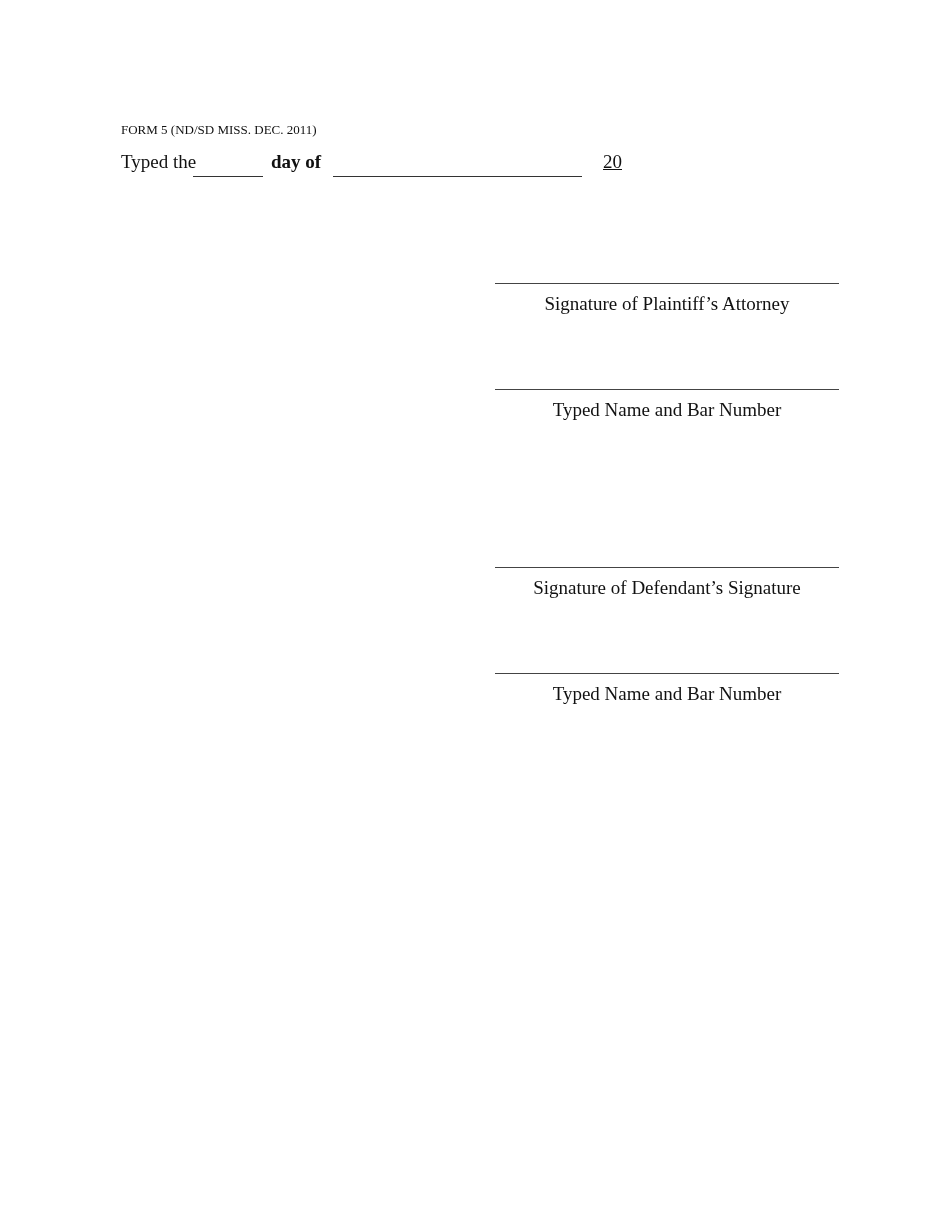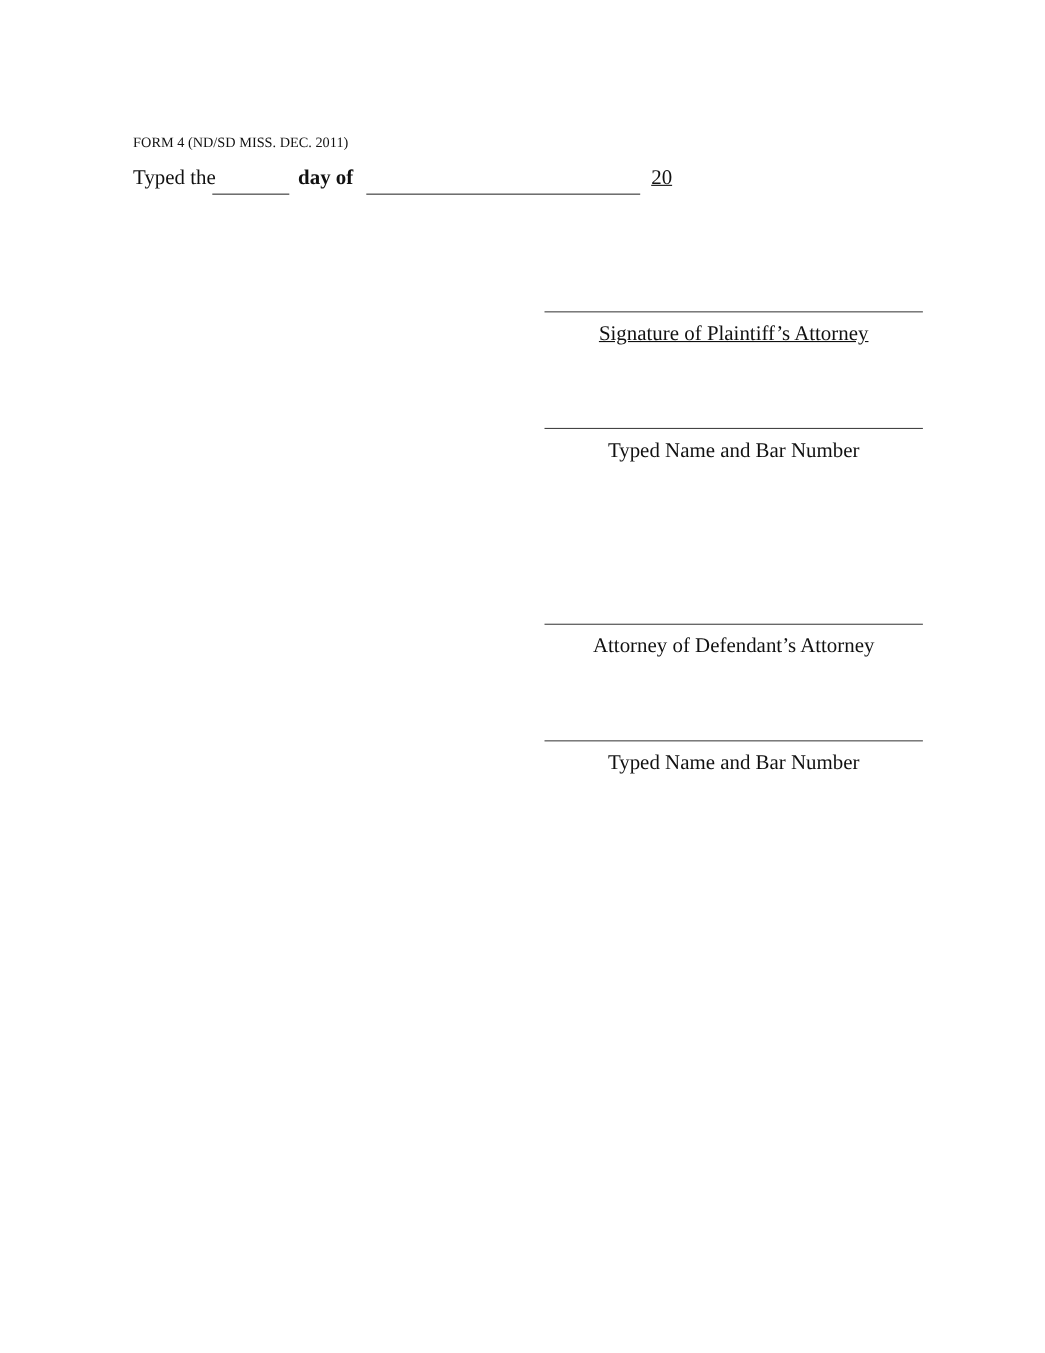--- a/index.html
+++ b/index.html
@@ -7,33 +7,33 @@
   .abs { position:absolute; }
   .form-label { left:121px; top:122px; font-size:13px; }
   .date-line { left:121px; top:151px; font-size:19px; white-space:nowrap; }
   .blank { position:absolute; border-bottom:1px solid #333; height:0; }
   .sig-line { position:absolute; left:495px; width:344px; border-top:1px solid #444; }
   .sig-label { position:absolute; left:495px; width:344px; text-align:center; font-size:19px; }
 </style>
 </head>
 <body>
 
-<div class="abs form-label">FORM 4 (ND/SD MISS. DEC. 2011)</div>
+<div class="abs form-label">FORM 5 (ND/SD MISS. DEC. 2011)</div>
 
 <div class="abs date-line">
   <span class="abs" style="left:0;top:0;">Typed the</span>
   <span class="blank" style="left:72px;top:25px;width:70px;"></span>
   <span class="abs" style="left:150px;top:0;font-weight:bold;">day of</span>
   <span class="blank" style="left:212px;top:25px;width:249px;"></span>
-  <span class="abs" style="left:471px;top:0;text-decoration:underline;">20</span>
+  <span class="abs" style="left:482px;top:0;text-decoration:underline;">20</span>
 </div>
 
 <div class="sig-line" style="top:283px;"></div>
-<div class="sig-label" style="top:293px;text-decoration:underline;">Signature of Plaintiff’s Attorney</div>
+<div class="sig-label" style="top:293px;">Signature of Plaintiff’s Attorney</div>
 
 <div class="sig-line" style="top:389px;"></div>
 <div class="sig-label" style="top:399px;">Typed Name and Bar Number</div>
 
 <div class="sig-line" style="top:567px;"></div>
-<div class="sig-label" style="top:577px;">Attorney of Defendant’s Attorney</div>
+<div class="sig-label" style="top:577px;">Signature of Defendant’s Signature</div>
 
 <div class="sig-line" style="top:673px;"></div>
 <div class="sig-label" style="top:683px;">Typed Name and Bar Number</div>
 
 </body></html>

